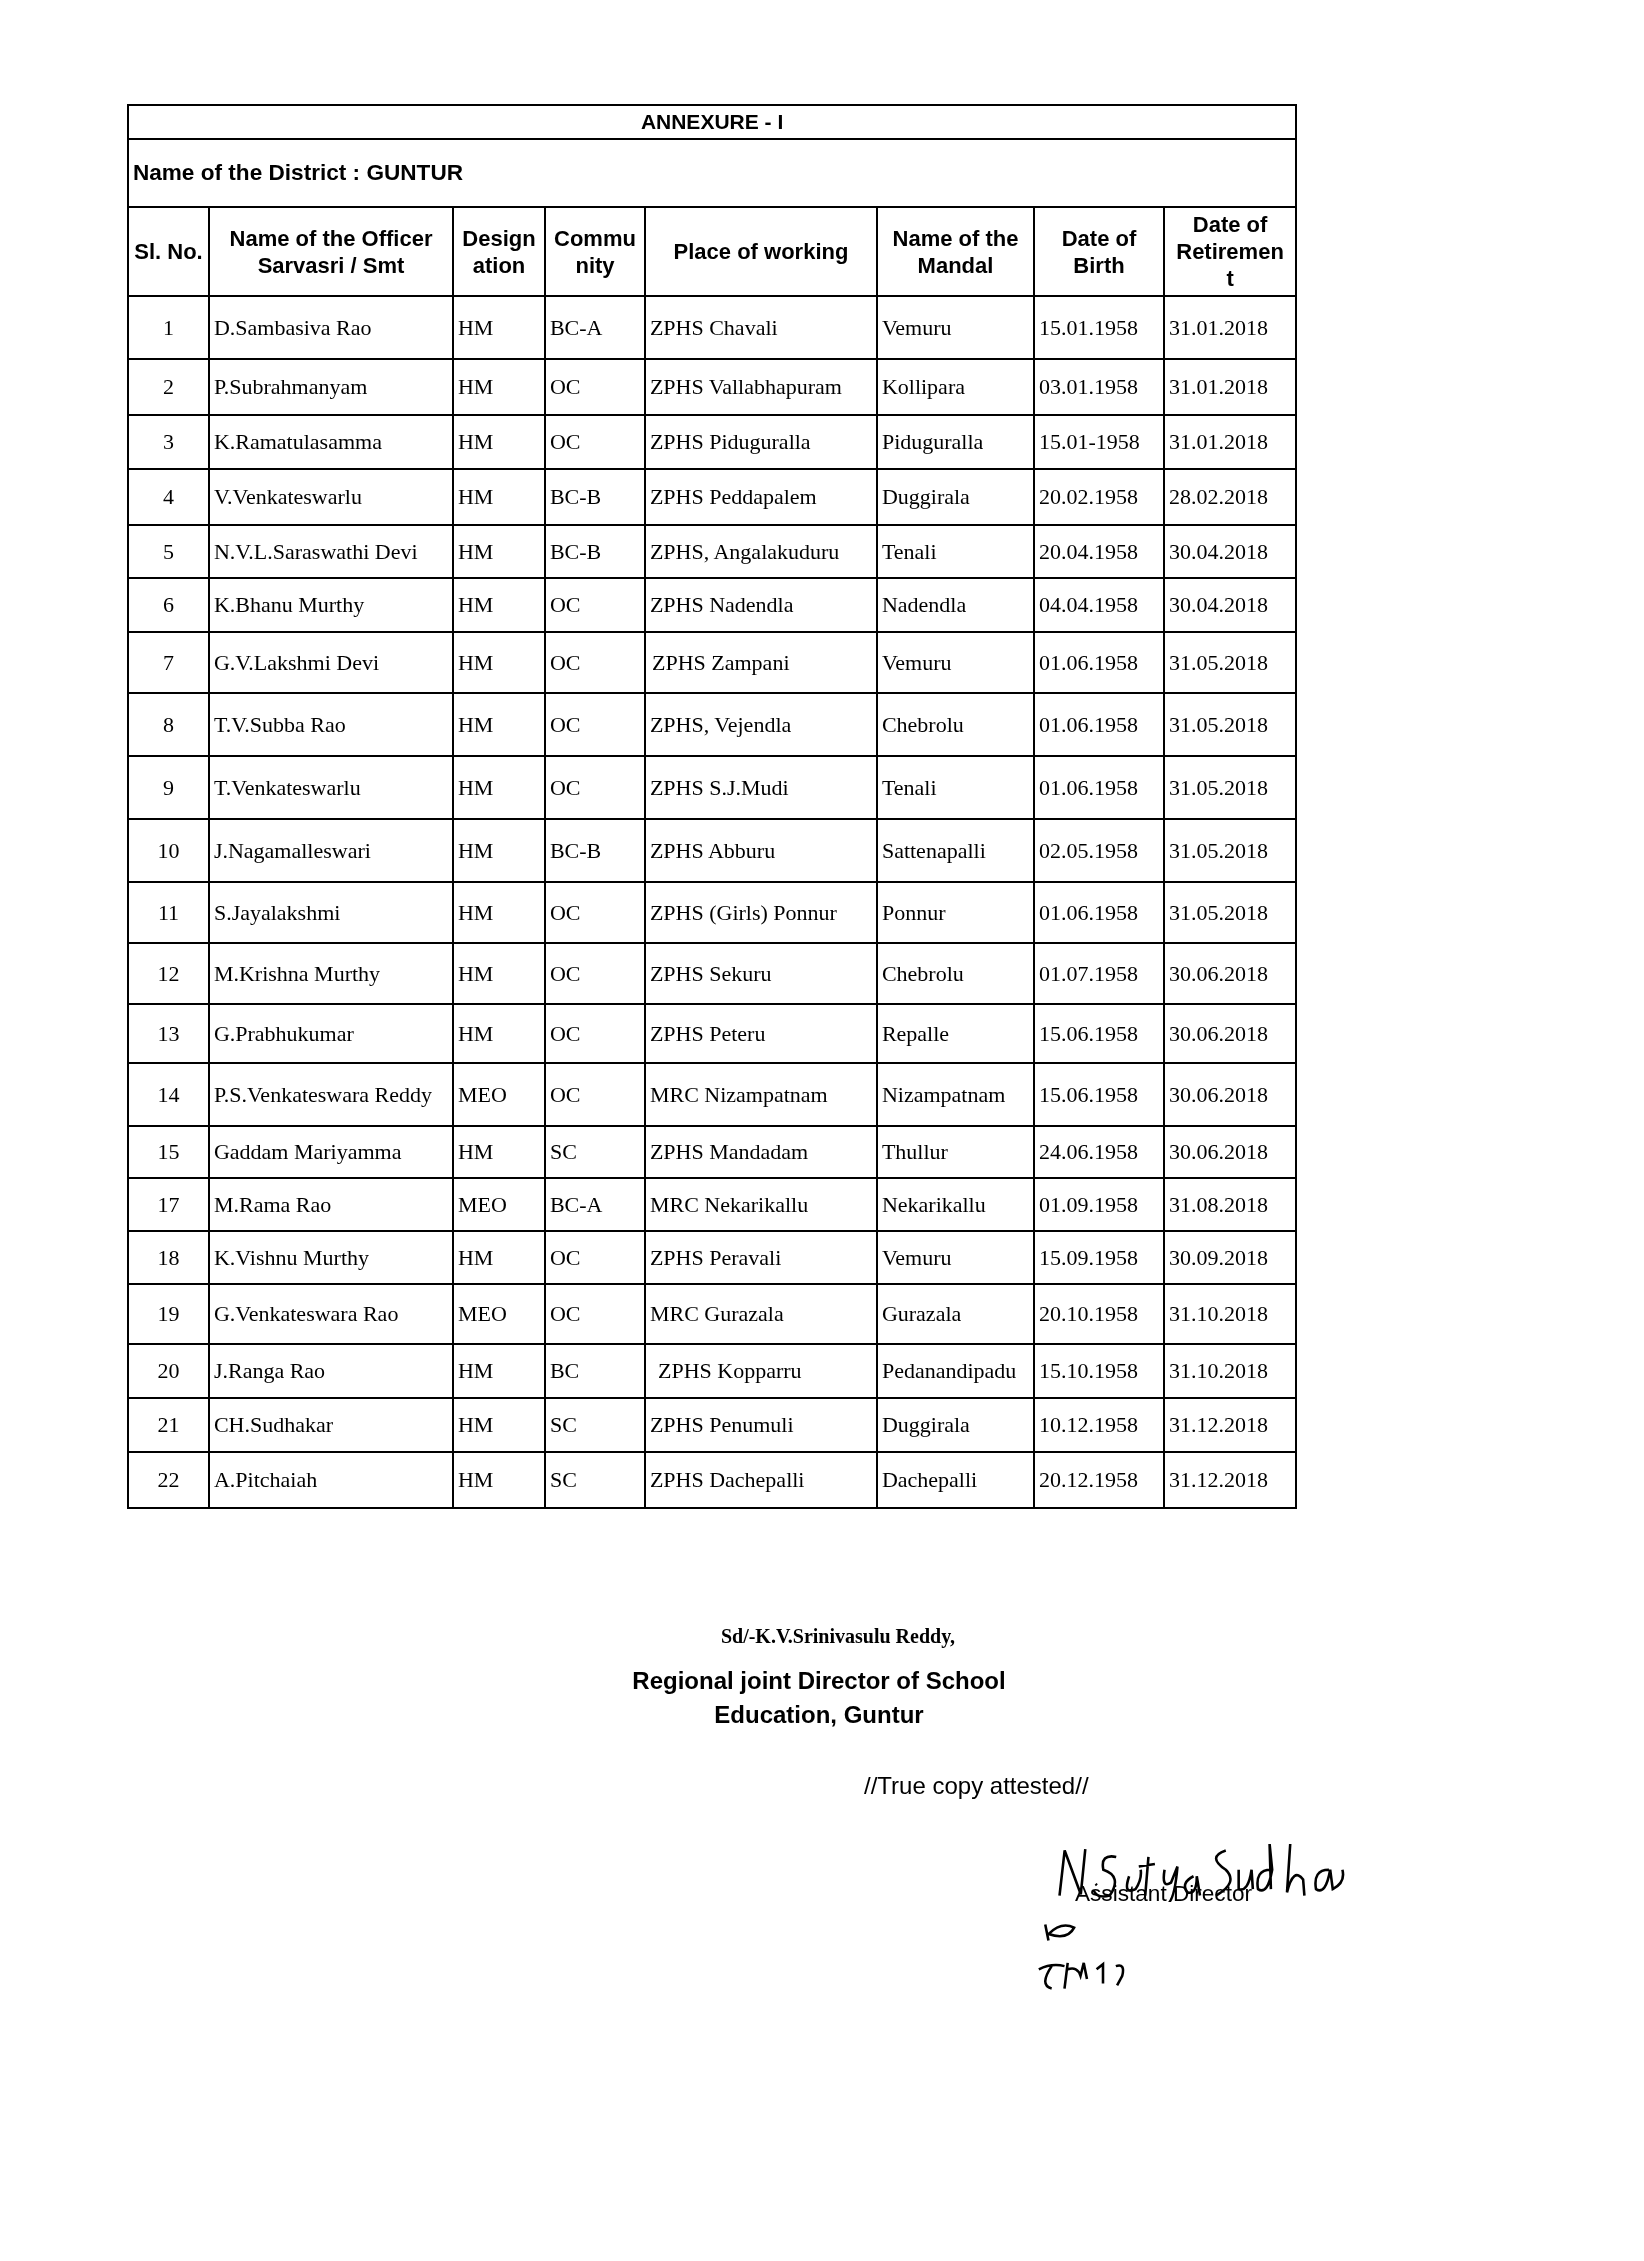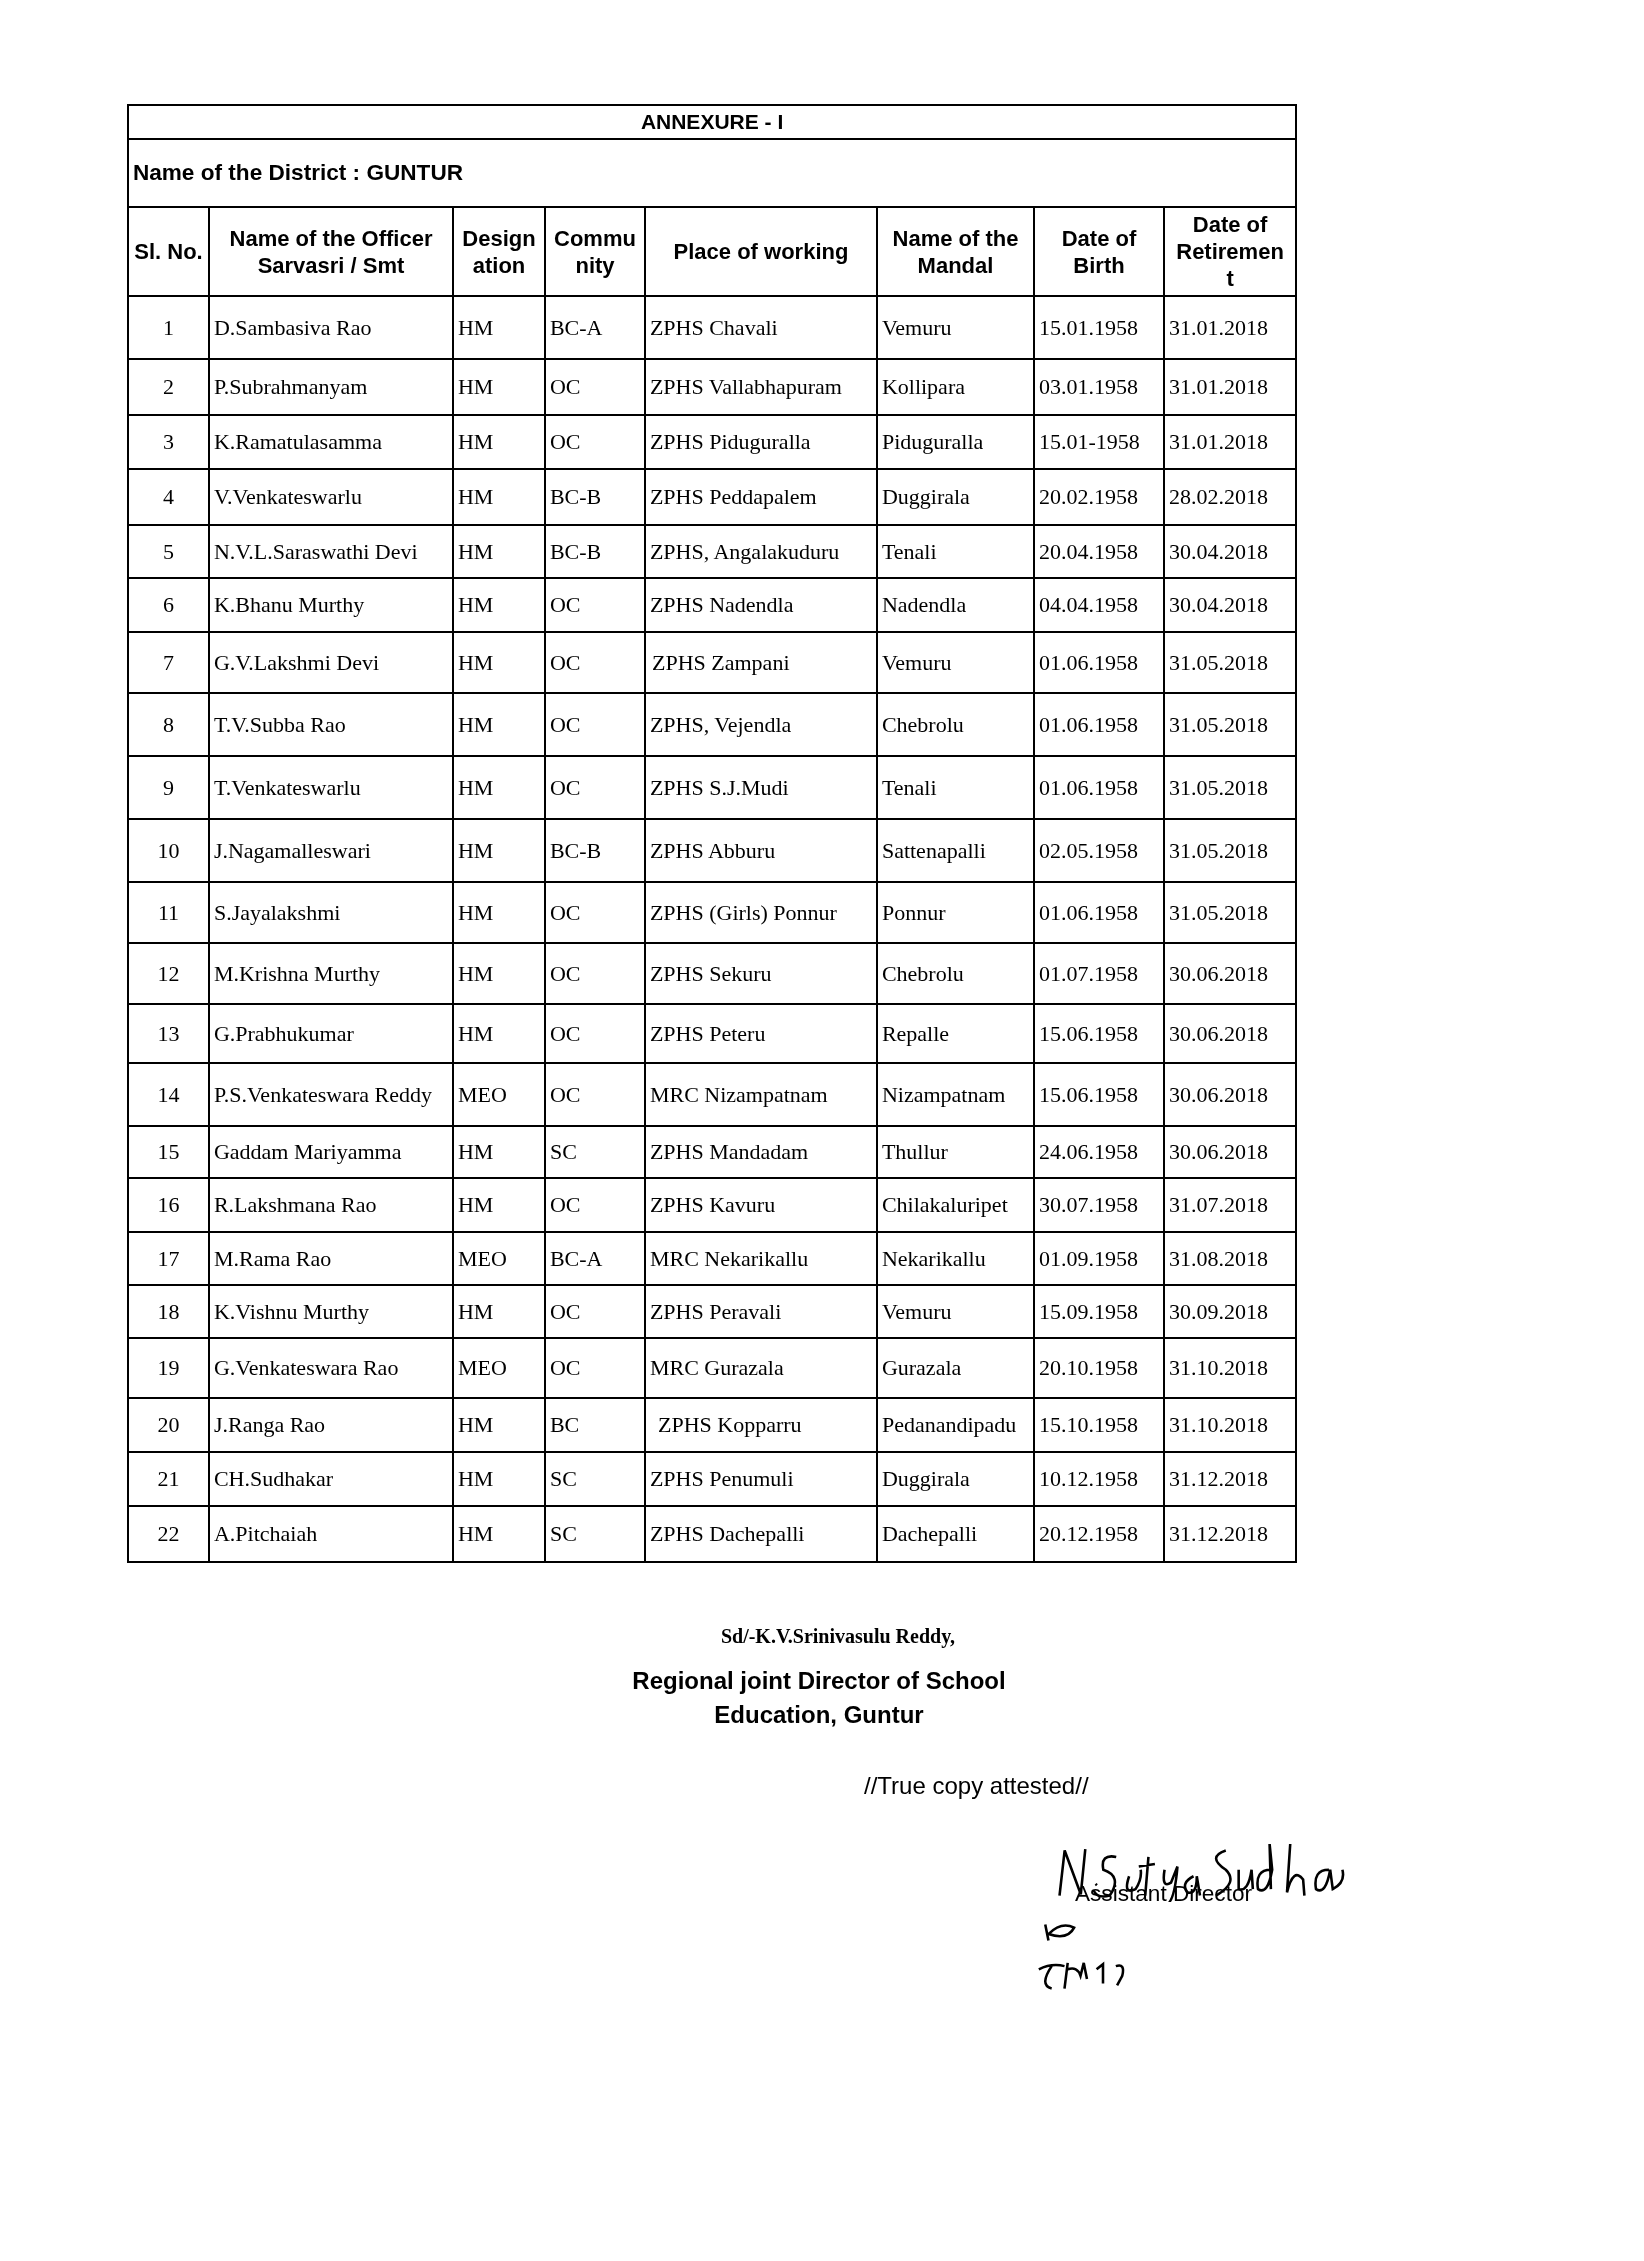--- a/index.html
+++ b/index.html
@@ -193,30 +193,20 @@
         <td class="sl" style="height: 50px;">15</td>
         <td style="height: 50px;">Gaddam Mariyamma</td>
         <td style="height: 50px;">HM</td>
         <td style="height: 50px;">SC</td>
         <td style="height: 50px;">ZPHS Mandadam</td>
         <td style="height: 50px;">Thullur</td>
         <td style="height: 50px;">24.06.1958</td>
         <td style="height: 50px;">30.06.2018</td>
       </tr>
       <tr class="row">
-        <td class="sl" style="height: 52px;">16</td>
-        <td style="height: 52px;">R.Lakshmana Rao</td>
-        <td style="height: 52px;">HM</td>
-        <td style="height: 52px;">OC</td>
-        <td style="height: 52px;">ZPHS Kavuru</td>
-        <td style="height: 52px;">Chilakaluripet</td>
-        <td style="height: 52px;">30.07.1958</td>
-        <td style="height: 52px;">31.07.2018</td>
-      </tr>
-      <tr class="row">
         <td class="sl" style="height: 51px;">17</td>
         <td style="height: 51px;">M.Rama Rao</td>
         <td style="height: 51px;">MEO</td>
         <td style="height: 51px;">BC-A</td>
         <td style="height: 51px;">MRC Nekarikallu</td>
         <td style="height: 51px;">Nekarikallu</td>
         <td style="height: 51px;">01.09.1958</td>
         <td style="height: 51px;">31.08.2018</td>
       </tr>
       <tr class="row">

